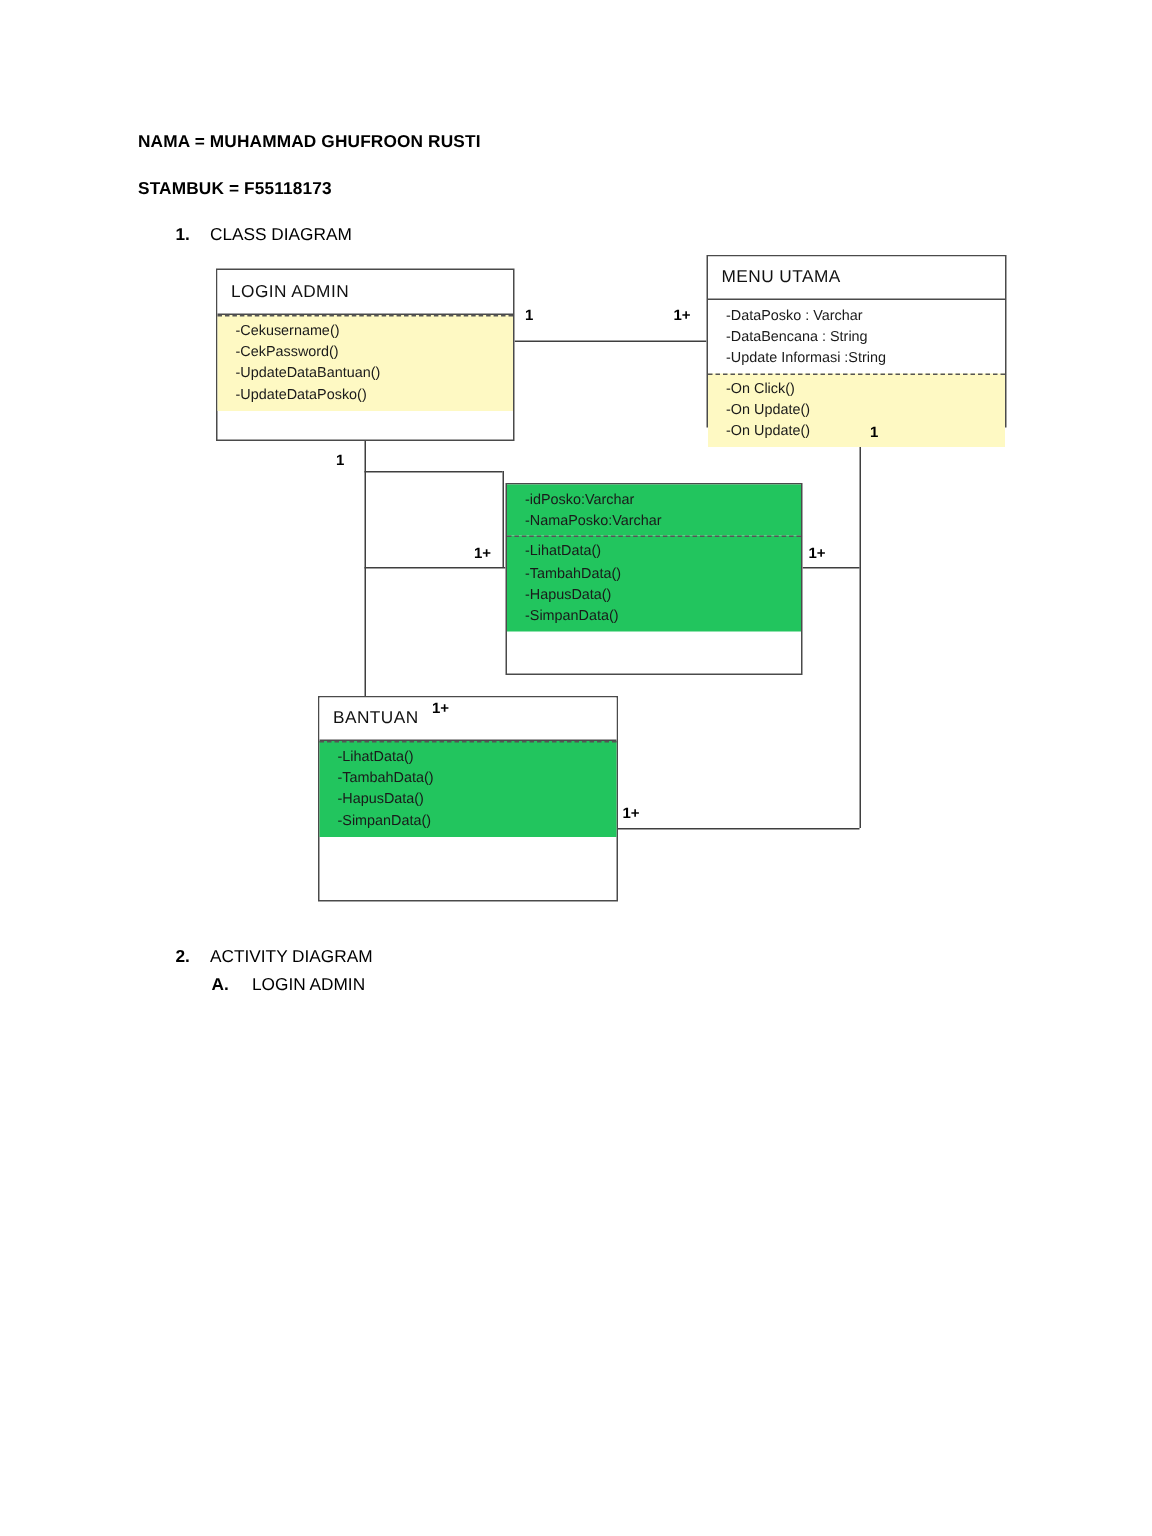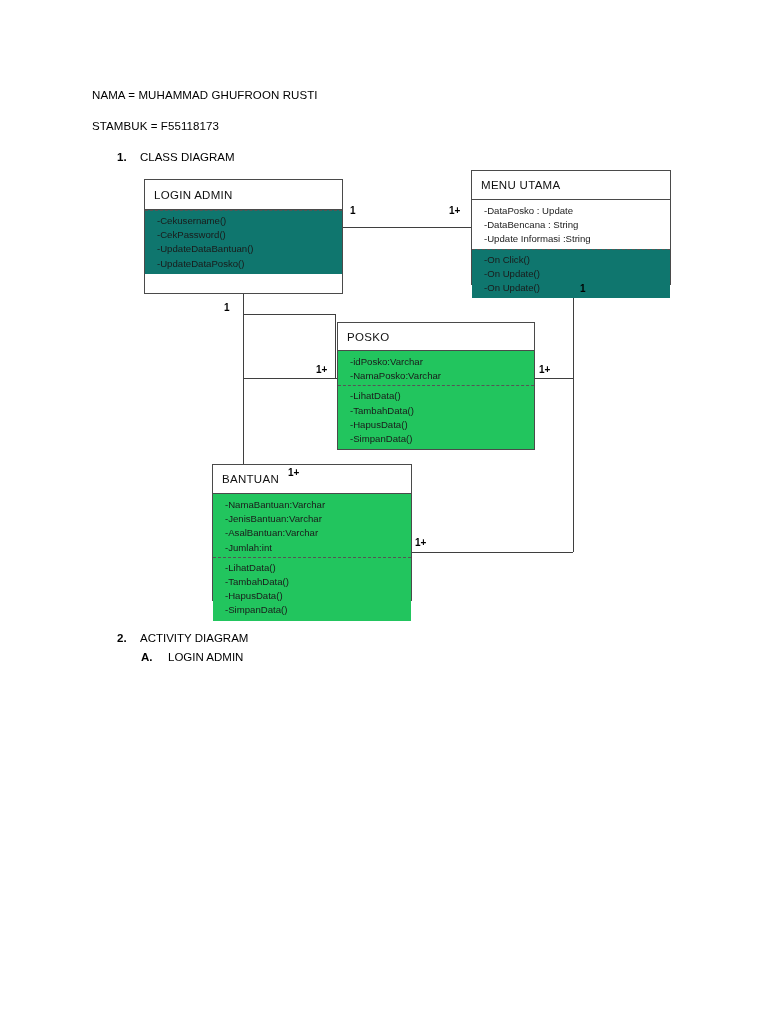--- a/index.html
+++ b/index.html
@@ -16,21 +16,21 @@
     width: 768px;
     height: 1024px;
     background: #ffffff;
     overflow: hidden;
   }
 
   
   .hdr-line {
     position: absolute;
     font-size: 11.5px;
-    font-weight: normal;
+    font-weight: bold;
     letter-spacing: 0.1px;
     white-space: nowrap;
     color: #000;
   }
   .list-num {
     position: absolute;
     font-size: 11.5px;
     font-weight: bold;
     white-space: nowrap;
   }
@@ -65,21 +65,21 @@
   }
   .uml-body {
     box-sizing: border-box;
     padding: 4px 0 2px 12px;
     background: #ffffff;
   }
   .uml-ops {
     box-sizing: border-box;
     border-top: 1px dashed #555;
     padding: 3px 0 3px 12px;
-    background: #0f766e;
+    background: #fef9c3;
   }
   .uml-row {
     font-size: 9.6px;
     line-height: 14.2px;
     white-space: nowrap;
     color: #1a1a1a;
   }
 
   
   .ln-h {
@@ -127,51 +127,44 @@
       <div class="uml-ops">
         <div class="uml-row">-Cekusername()</div>
         <div class="uml-row">-CekPassword()</div>
         <div class="uml-row">-UpdateDataBantuan()</div>
         <div class="uml-row">-UpdateDataPosko()</div>
       </div>
     </div>
     <div class="uml-box" style="left: 471px; top: 170px; width: 200px; height: 115px;">
       <div class="uml-title" style="height: 29px;">MENU UTAMA</div>
       <div class="uml-body">
-        <div class="uml-row">-DataPosko : Update</div>
+        <div class="uml-row">-DataPosko : Varchar</div>
         <div class="uml-row">-DataBencana : String</div>
         <div class="uml-row">-Update Informasi :String</div>
       </div>
       <div class="uml-ops">
         <div class="uml-row">-On Click()</div>
         <div class="uml-row">-On Update()</div>
         <div class="uml-row">-On Update()</div>
       </div>
     </div>
     <div class="uml-box shaded" style="left: 337px; top: 322px; width: 198px; height: 128px;">
-      <div class="uml-title" style="height: 28px;">POSKO</div>
       <div class="uml-body">
         <div class="uml-row">-idPosko:Varchar</div>
         <div class="uml-row">-NamaPosko:Varchar</div>
       </div>
       <div class="uml-ops">
         <div class="uml-row">-LihatData()</div>
         <div class="uml-row">-TambahData()</div>
         <div class="uml-row">-HapusData()</div>
         <div class="uml-row">-SimpanData()</div>
       </div>
     </div>
     <div class="uml-box shaded" style="left: 212px; top: 464px; width: 200px; height: 137px;">
       <div class="uml-title" style="height: 29px;">BANTUAN</div>
-      <div class="uml-body">
-        <div class="uml-row">-NamaBantuan:Varchar</div>
-        <div class="uml-row">-JenisBantuan:Varchar</div>
-        <div class="uml-row">-AsalBantuan:Varchar</div>
-        <div class="uml-row">-Jumlah:int</div>
-      </div>
       <div class="uml-ops">
         <div class="uml-row">-LihatData()</div>
         <div class="uml-row">-TambahData()</div>
         <div class="uml-row">-HapusData()</div>
         <div class="uml-row">-SimpanData()</div>
       </div>
     </div>
     <div class="mult" style="left: 350px; top: 205px;">1</div>
     <div class="mult" style="left: 449px; top: 205px;">1+</div>
     <div class="mult" style="left: 224px; top: 302px;">1</div>

